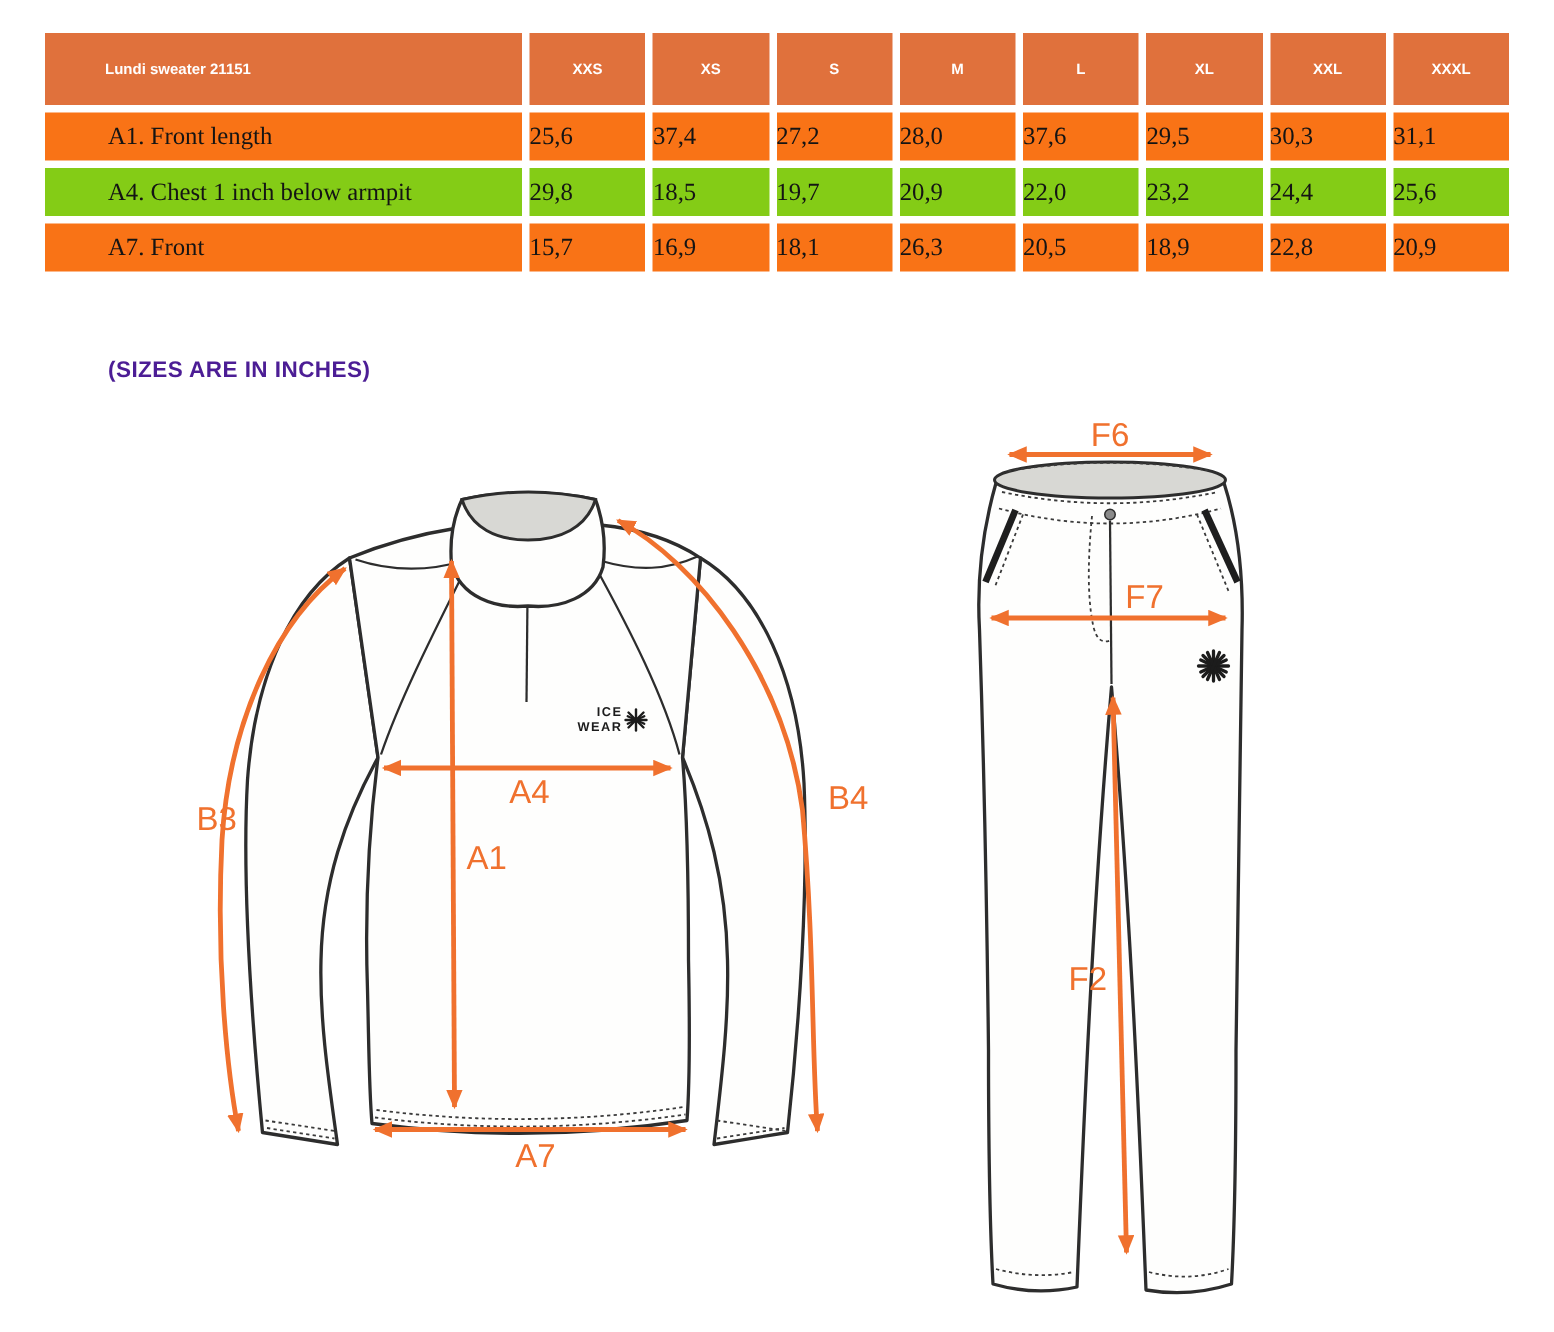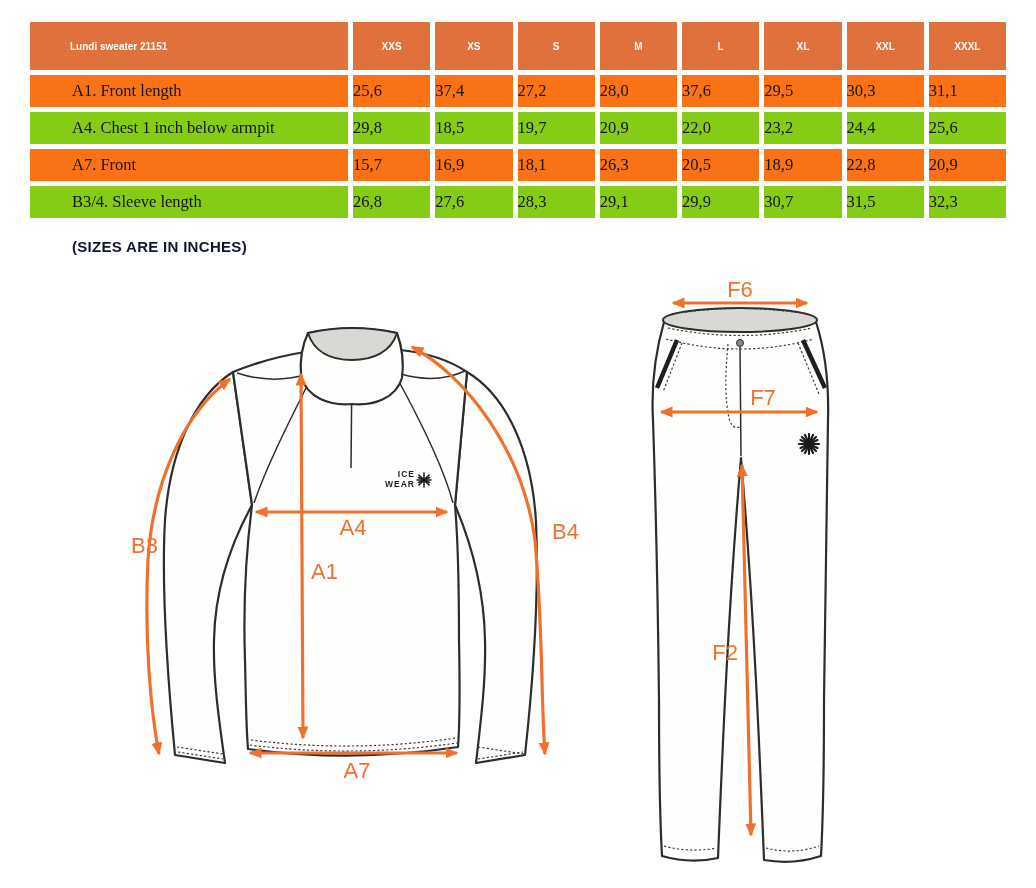--- a/index.html
+++ b/index.html
@@ -12,21 +12,21 @@
   table.size-chart{border-collapse:separate;border-spacing:5px;}
   table.size-chart th{background:#E0713C;color:#ffffff;font-family:"Liberation Sans",sans-serif;
         font-weight:bold;font-size:10px;height:48px;text-align:center;padding:0;}
   table.size-chart th.title{text-align:left;padding-left:40px;}
   table.size-chart td{font-family:"Liberation Serif",serif;font-size:16.5px;color:#141414;
         height:32px;padding:0;}
   table.size-chart td.label{text-align:left;padding-left:42px;}
   tr.dark td{background:#f97316;}
   tr.light td{background:#84cc16;}
 
-  .note{position:absolute;left:72px;top:238px;color:#0f172a;font-weight:bold;
+  .note{position:absolute;left:72px;top:238px;color:#4c1d95;font-weight:bold;
         font-size:15px;letter-spacing:.3px;}
 
   .diagram{position:absolute;}
   .sweater-svg{left:115px;top:300px;}
   .pants-svg{left:616px;top:280px;}
 
   .outline{fill:#FEFEFD;stroke:#2d2d2d;stroke-width:2.2;stroke-linejoin:round;}
   .seam{fill:none;stroke:#2d2d2d;stroke-width:1.5;}
   .stitch{fill:none;stroke:#3a3a3a;stroke-width:1.2;stroke-dasharray:2.2 2.2;}
   .grayfill{fill:#D8D8D4;stroke:#2d2d2d;stroke-width:2;}
@@ -93,31 +93,20 @@
         <td class="label">A7. Front</td>
         <td>15,7</td>
         <td>16,9</td>
         <td>18,1</td>
         <td>26,3</td>
         <td>20,5</td>
         <td>18,9</td>
         <td>22,8</td>
         <td>20,9</td>
       </tr>
-      <tr class="light">
-        <td class="label">B3/4. Sleeve length</td>
-        <td>26,8</td>
-        <td>27,6</td>
-        <td>28,3</td>
-        <td>29,1</td>
-        <td>29,9</td>
-        <td>30,7</td>
-        <td>31,5</td>
-        <td>32,3</td>
-      </tr>
     </tbody>
   </table>
 
   <div class="note">(SIZES ARE IN INCHES)</div>
 
   <svg class="diagram sweater-svg" width="500" height="500" viewBox="0 0 500 500">
     <defs>
       <marker id="ah" markerUnits="userSpaceOnUse" markerWidth="15" markerHeight="13" refX="11.5" refY="5.5" orient="auto">
         <path d="M0,0 L13,5.5 L0,11 Z" fill="#F0712E"></path>
       </marker>

